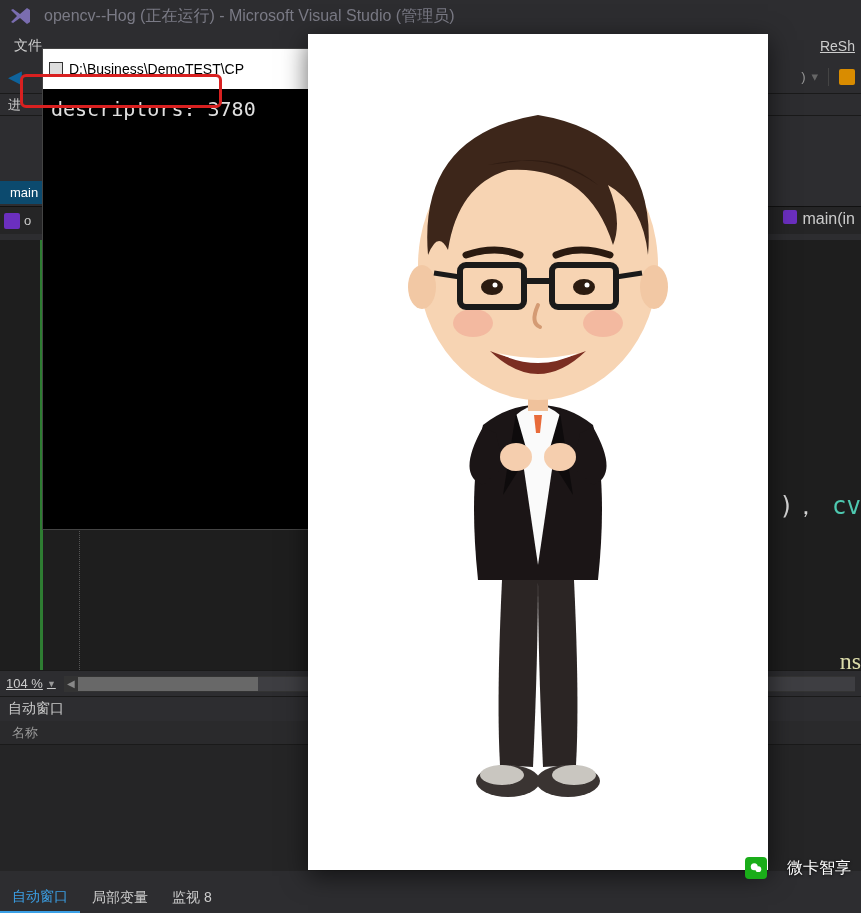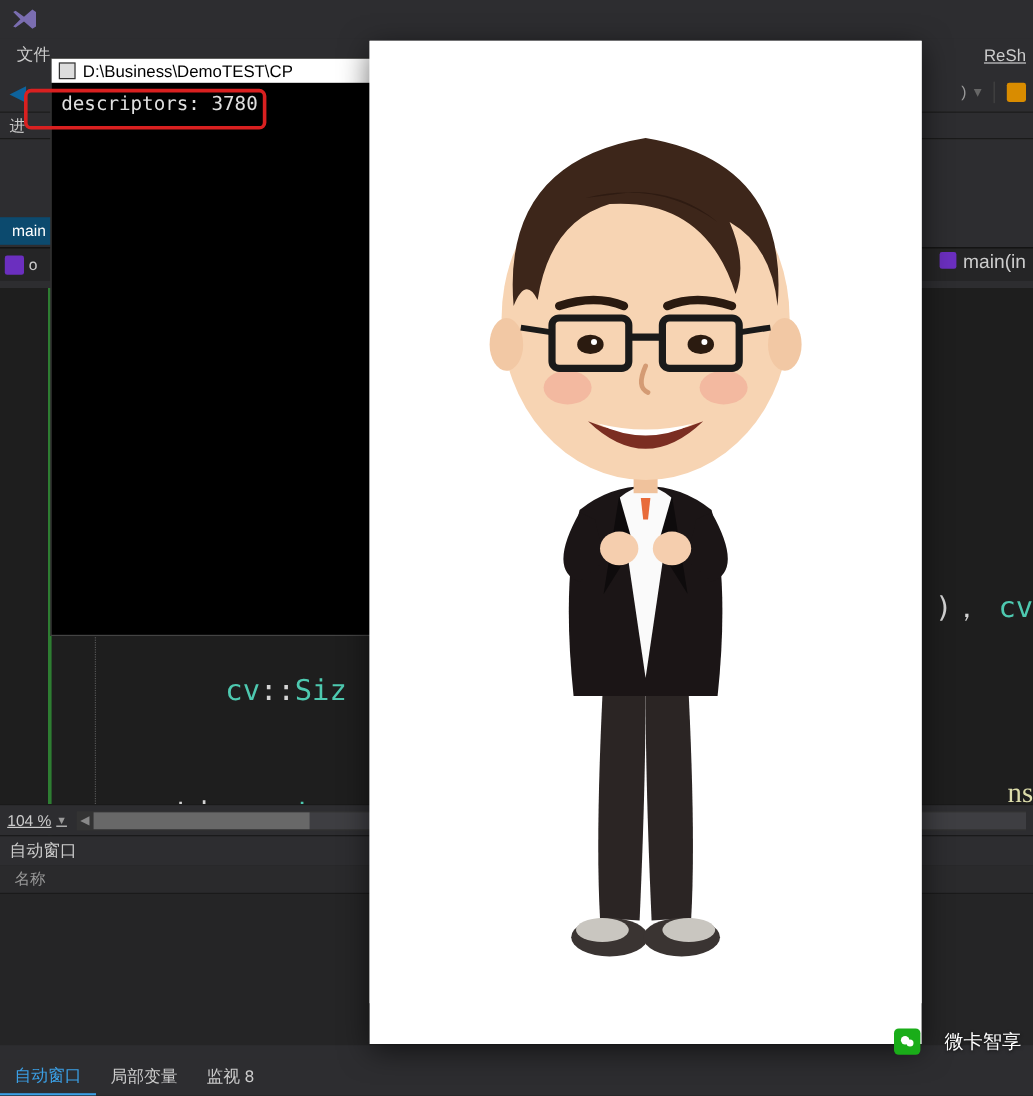--- a/index.html
+++ b/index.html
@@ -264,38 +264,38 @@
 .console-window {
   position: absolute;
   left: 42px;
   top: 48px;
   width: 268px;
   height: 482px;
   background: #000;
   border: 1px solid #444;
 }
 .console-title {
-  height: 20px;
+  height: 40px;
   background: #fff;
   display: flex;
   align-items: center;
   padding: 0 6px;
   font-size: 14px;
   color: #000;
   gap: 6px;
 }
 .console-title .ico {
   width: 14px; height: 14px;
   border: 1px solid #333;
   background: #ddd;
 }
 .console-body {
   padding: 8px;
   font-family: Consolas, monospace;
-  font-size: 16px;
+  font-size: 20px;
   color: #e0e0e0;
 }
 .descriptor-highlight {
   position: absolute;
   left: 20px;
   top: 74px;
   width: 202px;
   height: 34px;
   border: 3px solid #d92020;
   border-radius: 6px;
@@ -373,20 +373,21 @@
 </style>
 </head>
 <body>
 
 <div class="vs-titlebar">
   <span class="vs-logo">
     <svg viewBox="0 0 24 24">
         <path fill="#7a6db0" d="M3 6 L9 12 L3 18 L5 19 L12 14 L19 20 L22 18 V6 L19 4 L12 10 L5 5 Z"></path>
       </svg>
   </span>
+  <span>opencv--Hog (正在运行) - Microsoft Visual Studio (管理员)</span>
 </div>
 
 <div class="vs-menubar">
   <span class="menu-item">文件</span>
   <div class="vs-menubar-right">
     <span>ReSh</span>
   </div>
 </div>
 
 <div class="vs-toolbar">
@@ -409,26 +410,20 @@
   <span class="bc-icon"></span>
   <span>o</span>
 </div>
 <div class="breadcrumb-right">
   <span class="method-icon"></span>
   <span>main(in</span>
 </div>
 
 <div class="editor-region">
   <div class="editor-gutter"></div>
-  <div class="editor-lines">
-    <div><span class="tok-std">    </span><span class="tok-type">cv</span><span class="tok-std">::</span><span class="tok-type">Siz</span></div>
-    <div><span class="tok-std">std</span><span class="tok-std">::</span><span class="tok-type">vector</span></div>
-    
-    
-  </div>
 </div>
 <div class="editor-right-snippet">
   <span>)， </span><span class="editor-right-ns">cv</span>
 </div>
 <div class="editor-right-func">ns</div>
 
 <div class="zoom-bar">
   <div class="zoom-dropdown">
     <span>104 %</span>
     <span class="chev">▼</span>

